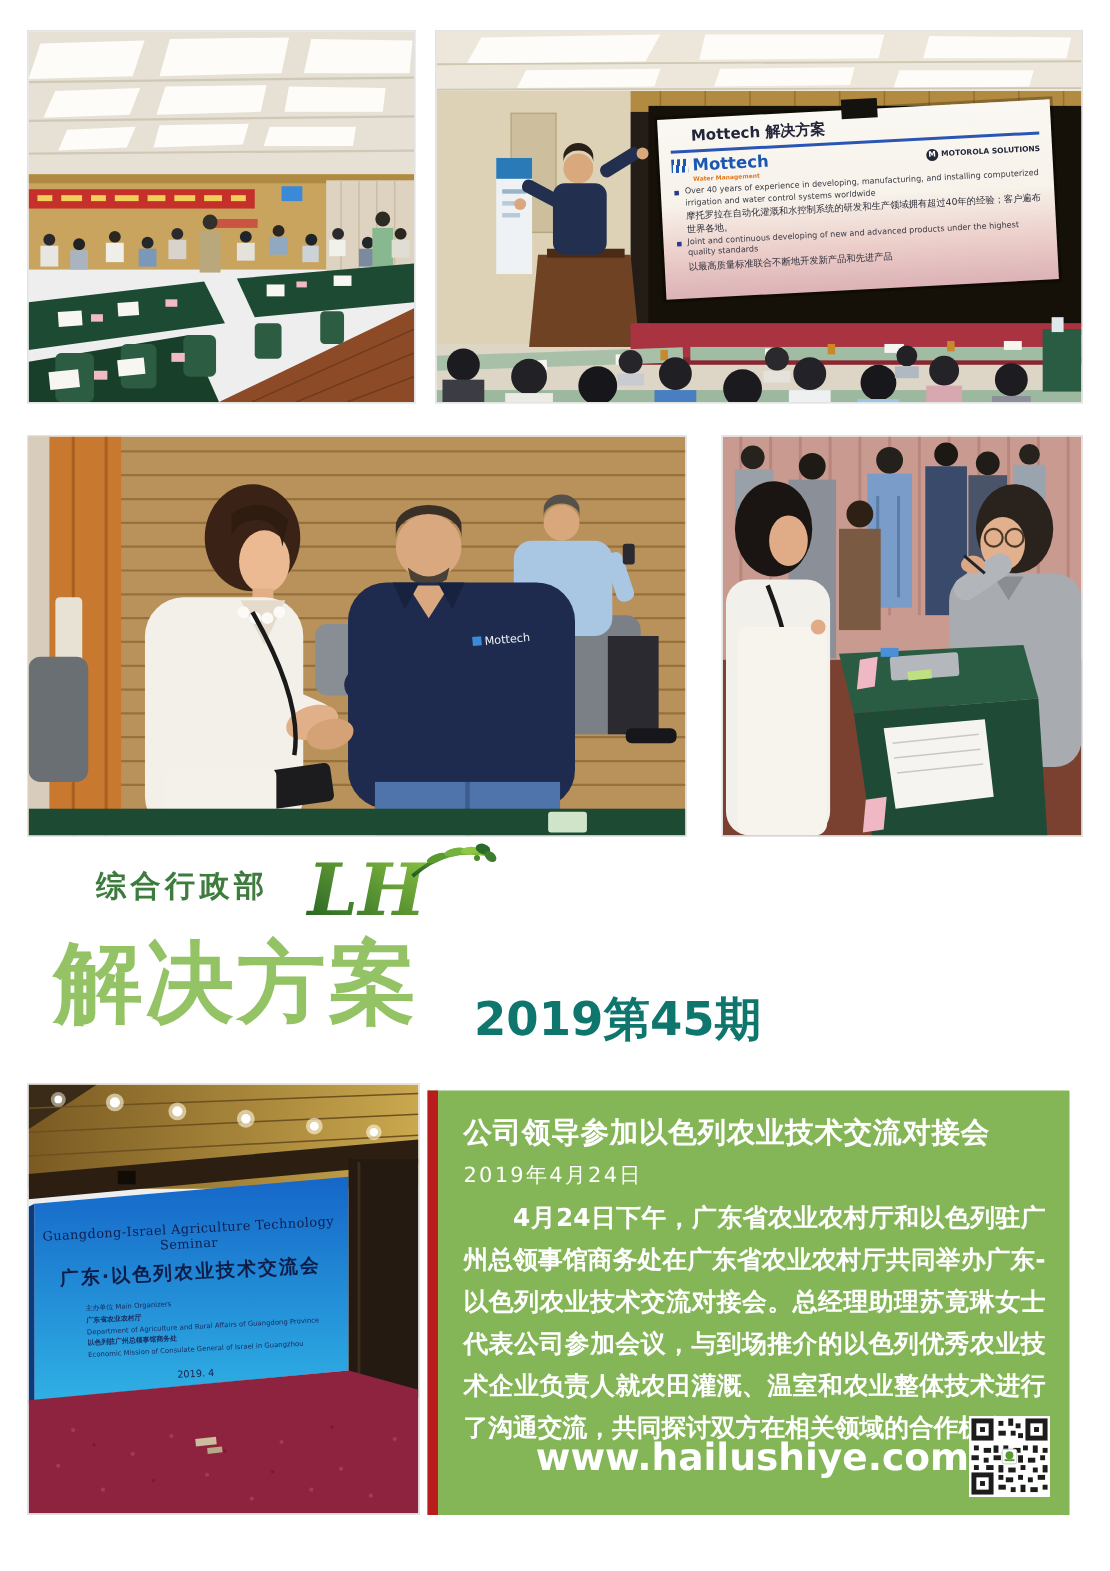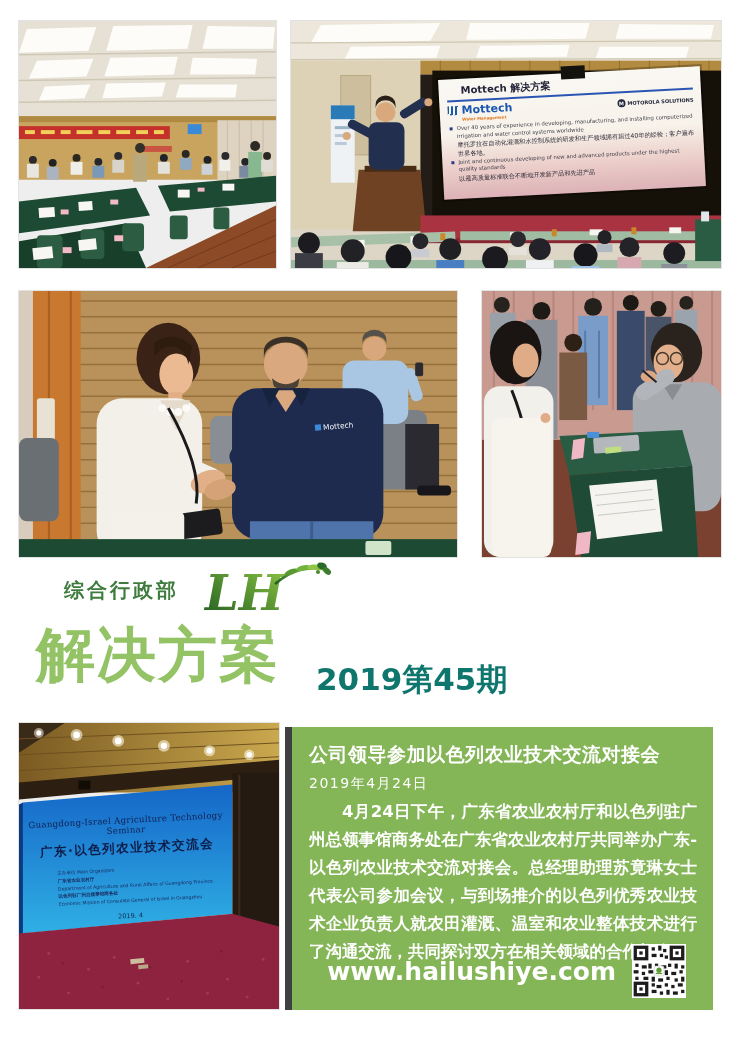--- a/index.html
+++ b/index.html
@@ -14,25 +14,25 @@
   #photo-seminar{left:18px;top:722px;width:262px;height:288px;}
 
   
   #dept{position:absolute;left:64px;top:577px;font-size:20px;font-weight:bold;color:#3e7c3e;letter-spacing:3px;}
   #logo{position:absolute;left:203px;top:558px;width:130px;height:64px;}
   #newsletter-title{position:absolute;left:36px;top:616px;font-size:59px;font-weight:bold;color:#93c365;letter-spacing:2px;}
   #issue{position:absolute;left:316px;top:659px;font-size:31px;font-weight:bold;color:#0f766e;}
 
   
   #article{position:absolute;left:285px;top:727px;width:428px;height:283px;background:#84b556;
-           border-left:7px solid #404040;box-sizing:border-box;padding:15px 16px 0 17px;color:#fff;}
+           border-left:7px solid #b91c1c;box-sizing:border-box;padding:15px 16px 0 17px;color:#fff;}
   .article-title{font-size:19px;font-weight:bold;letter-spacing:0.5px;}
   .article-date{font-size:14px;font-weight:normal;margin-top:7px;letter-spacing:1.5px;}
   .article-body{font-size:16.5px;line-height:28px;text-align:justify;text-indent:2em;margin-top:5px;font-weight:600;}
-  .website-row{position:absolute;right:27px;bottom:12px;display:flex;align-items:center;gap:16px;}
+  .website-row{position:absolute;right:13px;bottom:12px;display:flex;align-items:center;gap:0;}
   .website{font-size:25px;font-weight:bold;color:#fff;}
   .qr{width:54px;height:54px;background:#fff;}
 
   
   .slide{position:absolute;left:150px;top:52px;width:262px;height:120px;transform:rotate(-3deg);
          background:linear-gradient(180deg,#faf8f3 0%,#f7f2ea 48%,#eccfca 75%,#dcb2b6 100%);
          box-shadow:0 0 0 2px rgba(0,0,0,.25);padding:4px 8px;box-sizing:border-box;z-index:2;}
   .slide-hd{font-size:10px;font-weight:bold;color:#23253a;border-bottom:2px solid #2a55b4;padding:1px 0 2px 14px;}
   .proj{position:absolute;top:-7px;left:47%;width:24px;height:13px;background:#14120f;}
   .logos-row{display:flex;justify-content:space-between;align-items:flex-start;margin-top:3px;}

